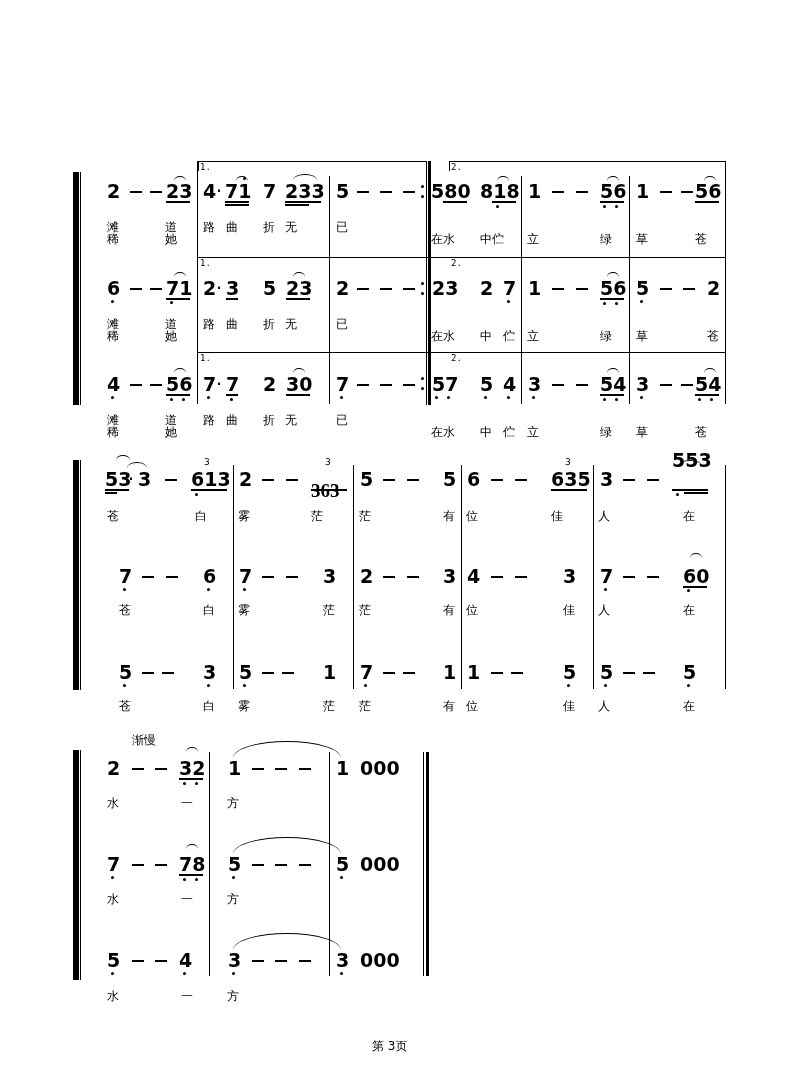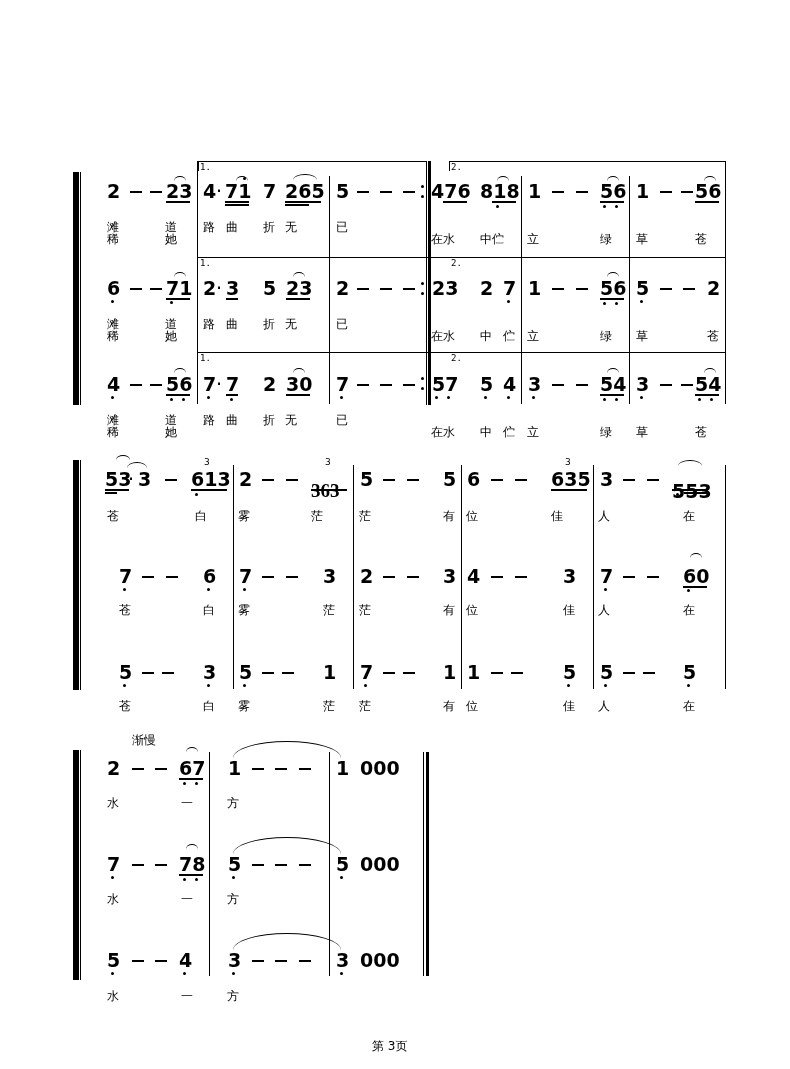--- a/index.html
+++ b/index.html
@@ -72,30 +72,30 @@
 
     <span class="note" style="left:203px;top:180px;">4</span>
     <span class="note" style="left:216px;top:180px;font-weight:normal;">·</span>
     <div class="slur" style="left:236px;top:176px;width:12px;height:4px;"></div>
     <span class="note" style="left:225px;top:180px;">71</span>
     <div class="dot" style="left:243px;top:177px;"></div>
     <div class="uline" style="left:225px;top:201px;width:24px;"></div>
     <div class="uline" style="left:225px;top:204px;width:24px;"></div>
     <span class="note" style="left:263px;top:180px;">7</span>
     <div class="slur" style="left:293px;top:174px;width:24px;height:5px;"></div>
-    <span class="note" style="left:285px;top:180px;">265</span>
+    <span class="note" style="left:285px;top:180px;">233</span>
     <div class="uline" style="left:285px;top:201px;width:36px;"></div>
     <div class="uline" style="left:285px;top:204px;width:24px;"></div>
 
     <span class="note" style="left:336px;top:180px;">5</span>
     <div class="dash" style="left:357px;top:191px;"></div>
     <div class="dash" style="left:380px;top:191px;"></div>
     <div class="dash" style="left:403px;top:191px;"></div>
 
-    <span class="note" style="left:431px;top:180px;">476</span>
+    <span class="note" style="left:431px;top:180px;">580</span>
     <div class="uline" style="left:443px;top:201px;width:24px;"></div>
     <div class="slur" style="left:497px;top:176px;width:12px;height:4px;"></div>
     <span class="note" style="left:480px;top:180px;">818</span>
     <div class="uline" style="left:492px;top:201px;width:24px;"></div>
     <div class="dot" style="left:496px;top:205px;"></div>
 
     <span class="note" style="left:528px;top:180px;">1</span>
     <div class="dash" style="left:552px;top:191px;"></div>
     <div class="dash" style="left:576px;top:191px;"></div>
     <div class="slur" style="left:607px;top:176px;width:12px;height:4px;"></div>
@@ -305,21 +305,21 @@
     <div class="dash" style="left:491px;top:479px;"></div>
     <div class="dash" style="left:515px;top:479px;"></div>
     <span class="triplet" style="left:565px;top:458px;">3</span>
     <span class="note" style="left:551px;top:468px;">635</span>
     <div class="uline" style="left:551px;top:489px;width:36px;"></div>
 
     <span class="note" style="left:600px;top:468px;">3</span>
     <div class="dash" style="left:623px;top:479px;"></div>
     <div class="dash" style="left:647px;top:479px;"></div>
     <div class="slur" style="left:678px;top:460px;width:24px;height:5px;"></div>
-    <span class="note" style="left:672px;top:480px;text-align:center;">553</span>
+    <span class="note" style="left:672px;top:449px;text-align:center;">553</span>
     <div class="uline" style="left:672px;top:489px;width:36px;"></div>
     <div class="uline" style="left:684px;top:492px;width:24px;"></div>
     <div class="dot" style="left:676px;top:493px;"></div>
 
     <span class="lyric" style="left:107px;top:510px;">苍</span>
     <span class="lyric" style="left:195px;top:510px;">白</span>
     <span class="lyric" style="left:238px;top:510px;">雾</span>
     <span class="lyric" style="left:311px;top:510px;">茫</span>
     <span class="lyric" style="left:359px;top:510px;">茫</span>
     <span class="lyric" style="left:443px;top:510px;">有</span>
@@ -428,21 +428,21 @@
   <div class="bar" style="left:209px;top:752px;height:224px;"></div>
   <div class="bar" style="left:329px;top:752px;height:224px;"></div>
   <div class="bar" style="left:423px;top:752px;height:224px;"></div>
   <div class="bar-thick" style="left:426px;top:752px;height:224px;"></div>
 
   <div>
     <span class="note" style="left:107px;top:757px;">2</span>
     <div class="dash" style="left:132px;top:768px;"></div>
     <div class="dash" style="left:155px;top:768px;"></div>
     <div class="slur" style="left:186px;top:747px;width:12px;height:4px;"></div>
-    <span class="note" style="left:179px;top:757px;">67</span>
+    <span class="note" style="left:179px;top:757px;">32</span>
     <div class="uline" style="left:179px;top:778px;width:24px;"></div>
     <div class="dot" style="left:183px;top:782px;"></div>
     <div class="dot" style="left:195px;top:782px;"></div>
 
     <div class="slur" style="left:233px;top:741px;width:108px;height:16px;"></div>
     <span class="note" style="left:228px;top:757px;">1</span>
     <div class="dash" style="left:252px;top:768px;"></div>
     <div class="dash" style="left:275px;top:768px;"></div>
     <div class="dash" style="left:299px;top:768px;"></div>
 

